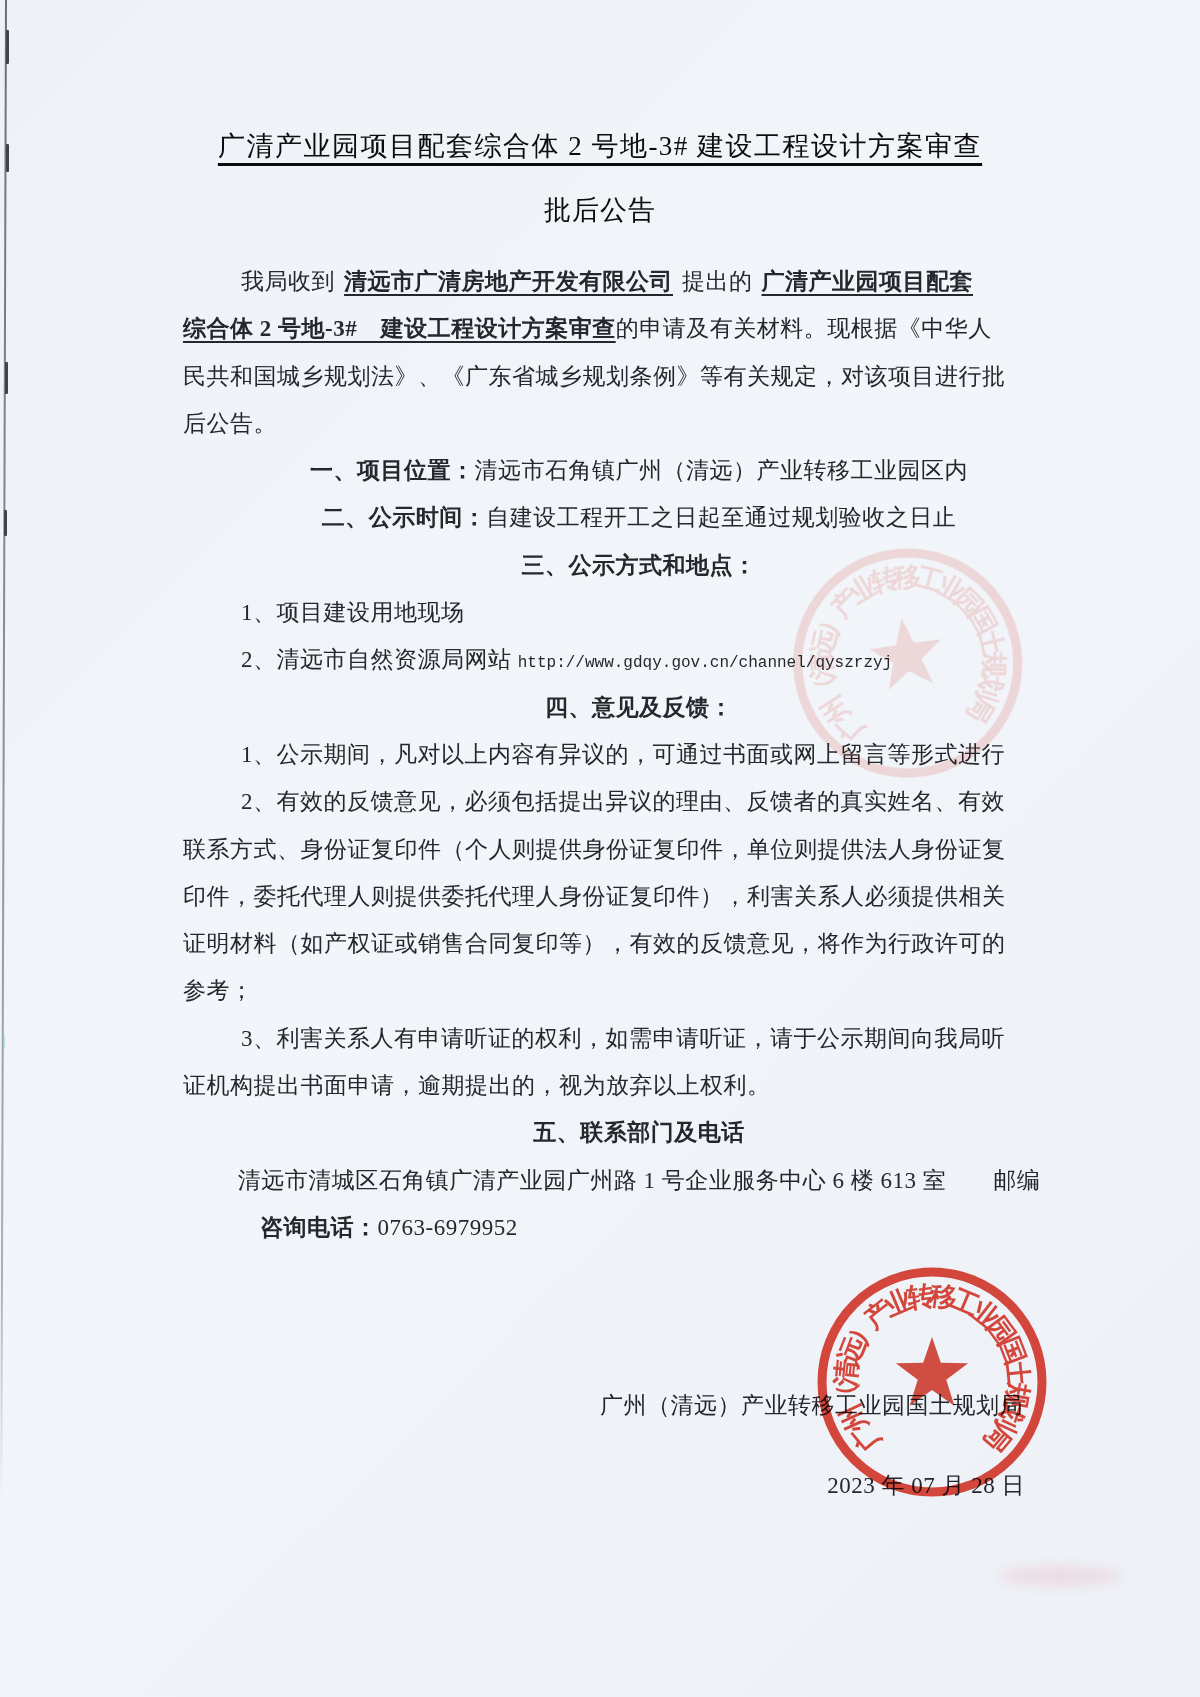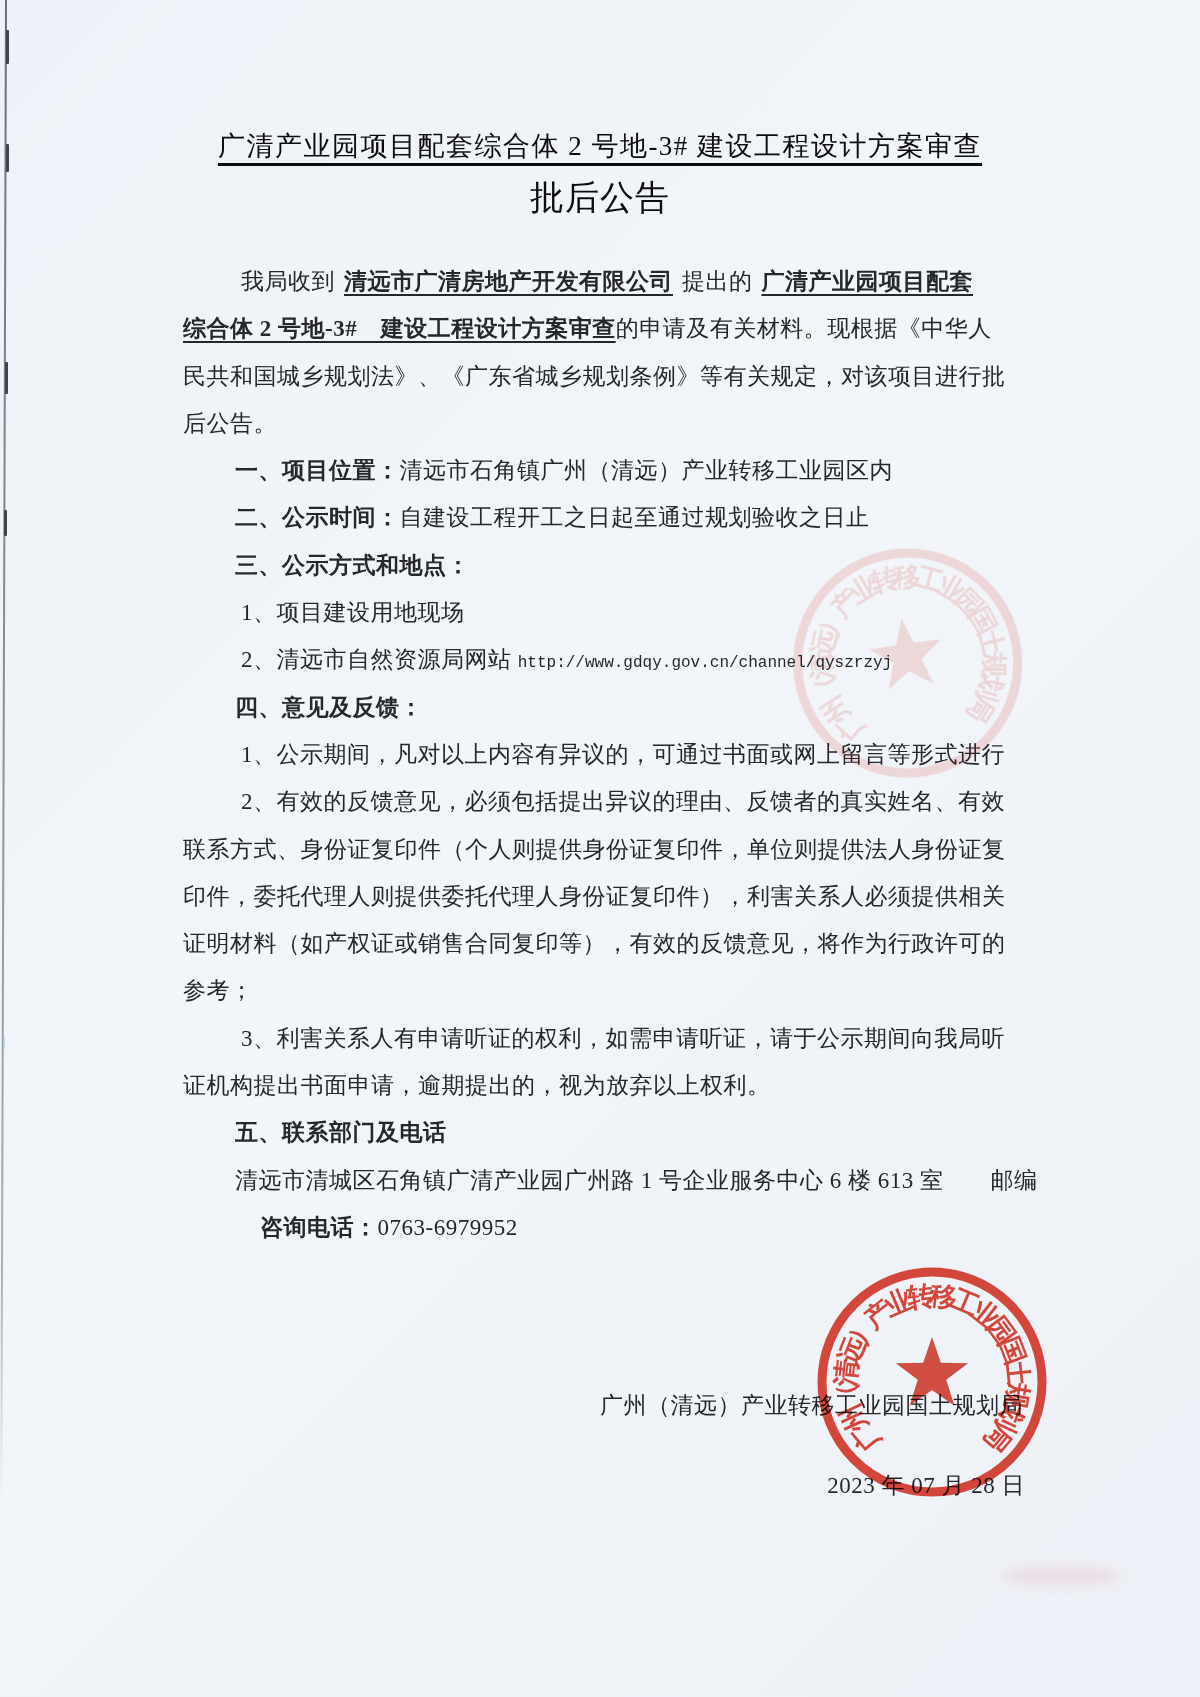--- a/index.html
+++ b/index.html
@@ -20,26 +20,26 @@
   .m3{left:5px;top:362px;height:32px;}
   .m4{left:4px;top:510px;height:26px;}
   .m5{left:3px;top:1036px;height:12px;width:2px;background:#8fd2d8;opacity:.6;}
   .smudge{position:absolute;left:1000px;top:1566px;width:120px;height:20px;border-radius:50%;
     background:#e6aebc;opacity:.30;filter:blur(6px);}
   
   .title{position:absolute;left:0;right:0;top:126px;text-align:center;color:#0c0c0f;}
   .title .t1{display:inline-block;font-size:27px;font-weight:400;letter-spacing:1.5px;line-height:40px;
     text-decoration:underline;text-decoration-thickness:2.5px;text-underline-offset:8px;
     padding:0 4px;}
-  .title .t2{font-size:34px;font-weight:400;letter-spacing:1px;line-height:40px;margin-top:12px;}
+  .title .t2{font-size:27px;font-weight:400;letter-spacing:1px;line-height:40px;margin-top:24px;}
   
   .lines{position:absolute;left:183px;top:258px;width:860px;color:#26272d;}
   .line{height:47.3px;line-height:47.3px;font-size:23px;white-space:pre;letter-spacing:.5px;}
   .ind-p{padding-left:58px;}
-  .ind-h{padding-left:52px;}
+  .ind-h{padding-left:52px;text-align:center;}
   .ind-phone{padding-left:77px;}
   .b{font-weight:700;}
   .u{text-decoration:underline;text-underline-offset:5px;text-decoration-thickness:1.5px;}
   .mx{margin:0 9px;}
   .ml{margin-left:9px;}
   .mono{font-family:"Liberation Mono","DejaVu Sans Mono",monospace;font-size:16px;letter-spacing:0;}
   
   .signature{position:absolute;right:177px;top:1390px;font-size:23px;letter-spacing:.5px;color:#26272d;}
   .docdate{position:absolute;right:175px;top:1470px;font-size:23px;letter-spacing:.5px;color:#26272d;}
   

